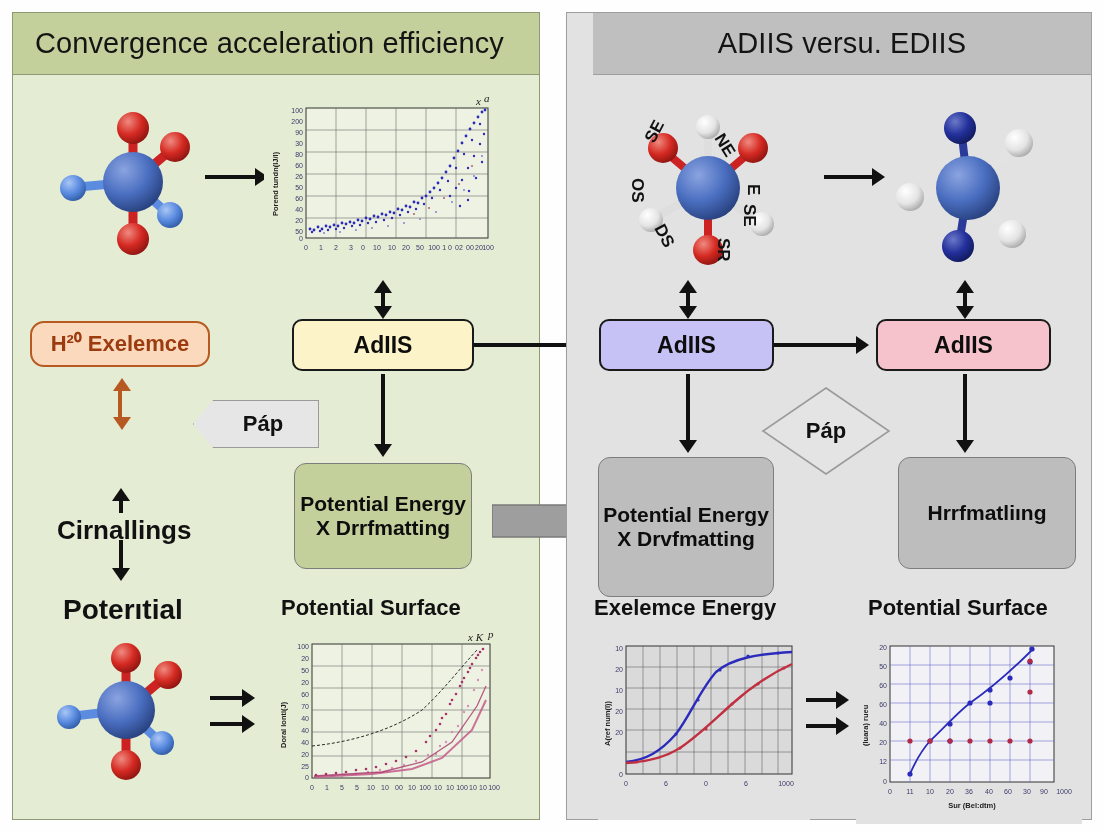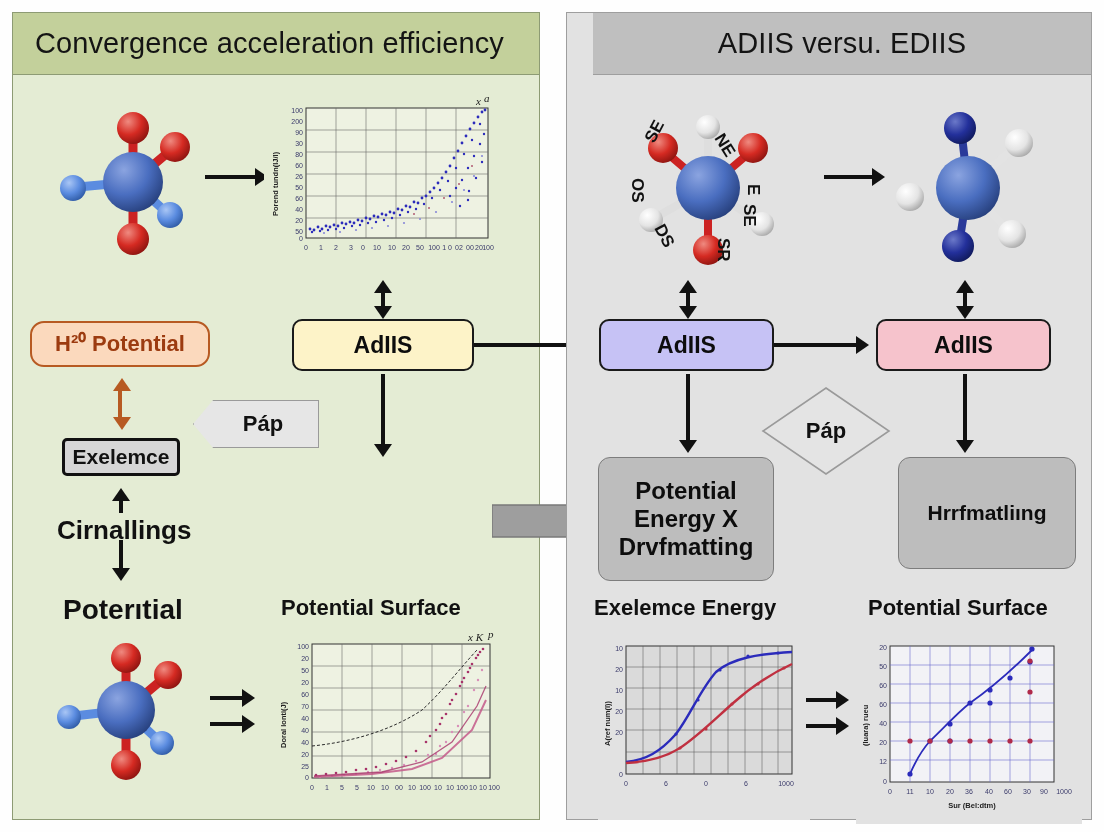--- a/index.html
+++ b/index.html
@@ -32,21 +32,21 @@
     border-radius:10px;border:2px solid #1a1a1a;
     line-height:1.16;
   }
   .box.soft{border-width:1px;border-color:#7d7d7d;border-radius:12px;}
 
   .box-adiis-yellow{left:292px;top:319px;width:182px;height:52px;background:#fdf3c8;font-size:23px;}
   .box-adiis-purple{left:599px;top:319px;width:175px;height:52px;background:#c6c2f5;font-size:23px;}
   .box-adiis-pink{left:876px;top:319px;width:175px;height:52px;background:#f6c3cc;font-size:23px;}
 
   .box-pe-green{left:294px;top:463px;width:178px;height:106px;background:#c3d09b;font-size:21px;border-color:#6d7a55;border-width:1px;}
-  .box-pe-gray{left:598px;top:457px;width:176px;height:124px;background:#bdbdbd;font-size:24px;border-color:#8c8c8c;border-width:1px;}
+  .box-pe-gray{left:598px;top:457px;width:176px;height:140px;background:#bdbdbd;font-size:21px;border-color:#8c8c8c;border-width:1px;}
   .box-hrf-gray{left:874px;top:457px;width:178px;height:112px;background:#bdbdbd;font-size:21px;border-color:#8c8c8c;border-width:1px;margin-left:24px;}
 
   
   .box-h2o{
     left:30px;top:321px;width:180px;height:46px;background:#fbd9bd;
     border:2px solid #b75a22;border-radius:14px;
     color:#9c3b10;font-size:22px;font-weight:bold;
   }
   
   .box-exelemce{
@@ -331,30 +331,27 @@
         </g>
       </g>
     </svg>
   </div>
 
   <div class="arrowhead ah-up" style="left:374px;top:280px;"></div>
   <div class="vline" style="left:381px;top:291px;height:24px;"></div>
   <div class="arrowhead ah-down" style="left:374px;top:306px;"></div>
 
   <div class="box box-h2o">
-    <span>H²⁰ Potential</span>
+    <span>H²⁰ Exelemce</span>
   </div>
 
   <div class="arrowhead ah-up-o" style="left:113px;top:378px;"></div>
   <div class="vline-o" style="left:118px;top:389px;height:30px;"></div>
   <div class="arrowhead ah-down-o" style="left:113px;top:417px;"></div>
 
-  <div class="box box-exelemce">
-    <span>Exelemce</span>
-  </div>
 
   <div class="callout callout-left">
     <span>Páp</span>
   </div>
 
   <div class="arrowhead ah-up" style="left:112px;top:488px;"></div>
   <div class="vline" style="left:119px;top:499px;height:14px;"></div>
 
   <div class="tlabel t-cirnallings">Cirnallings</div>
 
@@ -366,20 +363,23 @@
   <div class="box box-adiis-yellow">
     <span>AdIIS</span>
   </div>
 
   <div class="hline" style="left:474px;top:343px;width:110px;"></div>
   <div class="arrowhead ah-right" style="left:582px;top:336px;"></div>
 
   <div class="vline" style="left:381px;top:374px;height:72px;"></div>
   <div class="arrowhead ah-down" style="left:374px;top:444px;"></div>
 
+  <div class="box box-pe-green soft">
+    <span>Potential Energy X Drrfmatting</span>
+  </div>
 
   <div class="bigarrow">
     <svg width="118" height="52" viewBox="0 0 118 52">
       <polygon points="0,10 80,10 80,0 117,26 80,52 80,42 0,42" fill="#9e9e9e" stroke="#7a7a7a" stroke-width="1.5" stroke-linejoin="round"></polygon>
     </svg>
   </div>
 
   <div class="tlabel t-potsurface-l">Potential Surface</div>
 
   <div class="mol" style="left:38px;top:632px;">

